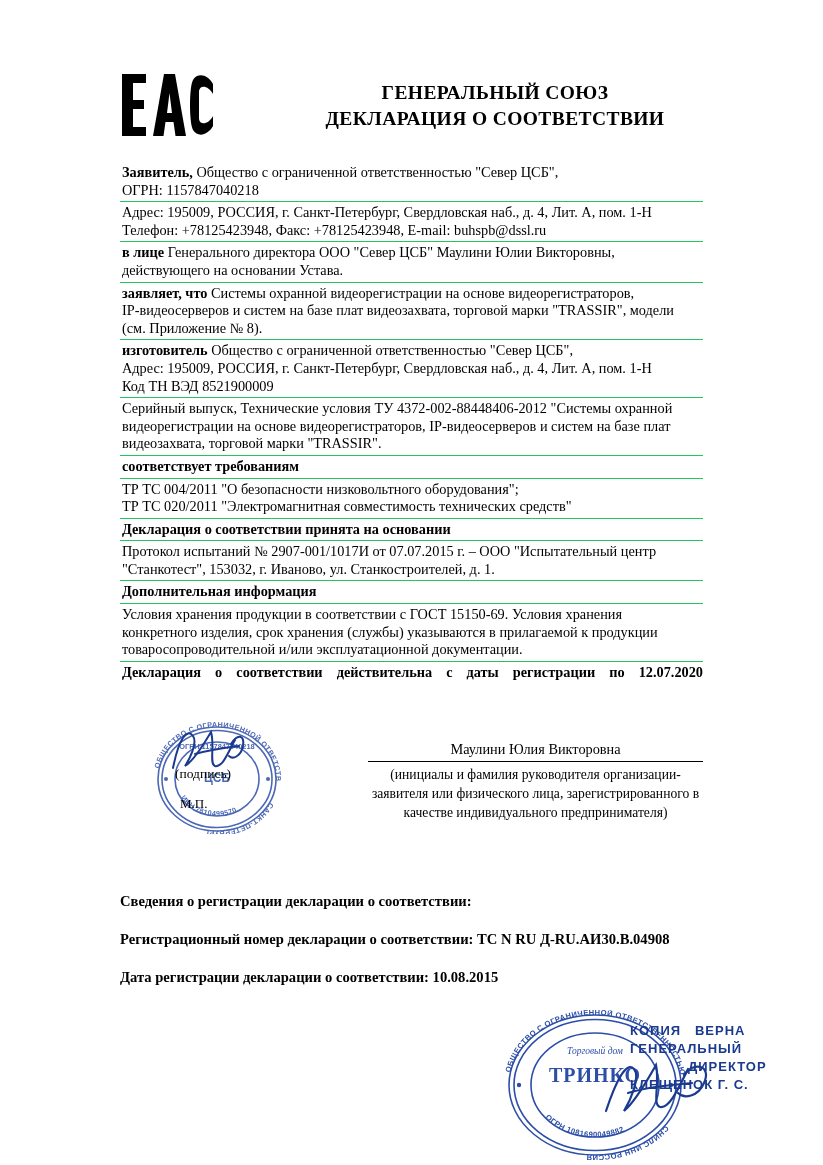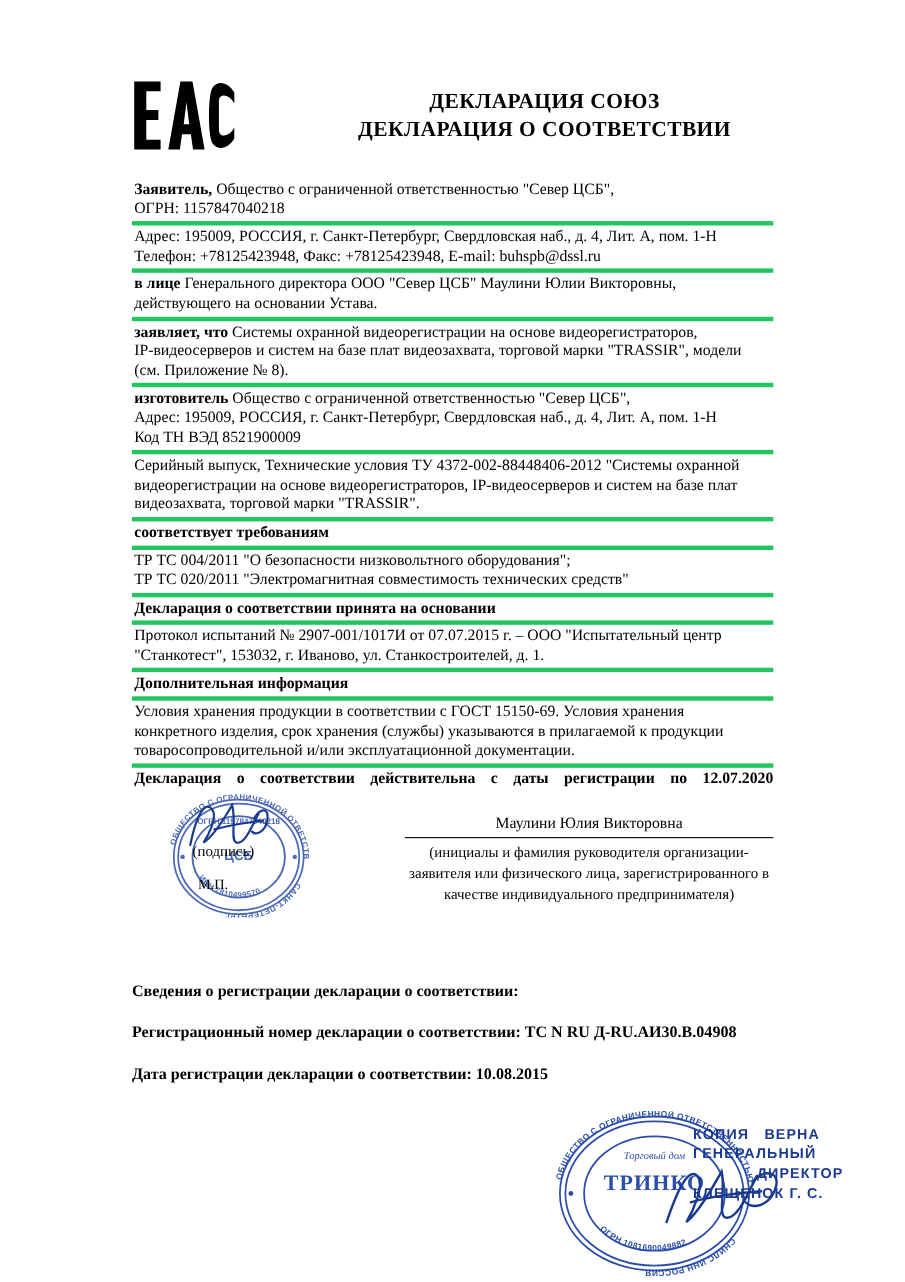--- a/index.html
+++ b/index.html
@@ -56,21 +56,21 @@
   
   .doc {
     position: absolute;
     left: 120px;
     top: 162px;
     width: 583px;
     font-size: 14.3px;
     line-height: 17.6px;
   }
   .row {
-    border-top: 4px solid #22c55e;
+    border-top: 1px solid #22c55e;
     padding: 2px 0 2px 2px;
   }
   .row.first { border-top: none; }
   .b { font-weight: bold; }
   .p { margin: 0; padding: 0; }
   .spread {
     text-align: justify;
     text-align-last: justify;
   }
 
@@ -184,21 +184,21 @@
           <path d="M2,2 L26,2 L26,11 L13,11 L13,28 L24,28 L24,37 L13,37 L13,55 L26,55 L26,64 L2,64 Z"></path>
 
           <path d="M33,64 L44,2 L55,2 L66,64 L55.5,64 L53.5,50 L45.5,50 L43.5,64 Z M47,41 L52,41 L49.5,21 Z"></path>
 
           <path d="M93,12 C88,3 78,0 73,8 C69,15 69,51 73,58 C78,66 88,63 93,54 L93,44 C89,52 80,54 79,47 L79,19 C80,12 89,14 93,22 Z"></path>
         </g>
       </svg>
     </div>
 
     <div class="title-block">
-      <div class="title-line">ДЕКЛАРАЦИЯ СОЮЗ</div>
+      <div class="title-line">ГЕНЕРАЛЬНЫЙ СОЮЗ</div>
       <div class="title-line">ДЕКЛАРАЦИЯ О СООТВЕТСТВИИ</div>
     </div>
   </div>
 
   <div class="doc">
 
     <div class="row first">
       <div class="p"><span class="b">Заявитель,</span><span> Общество с ограниченной ответственностью "Север ЦСБ",</span></div>
       <div class="p">ОГРН: 1157847040218</div>
     </div>

